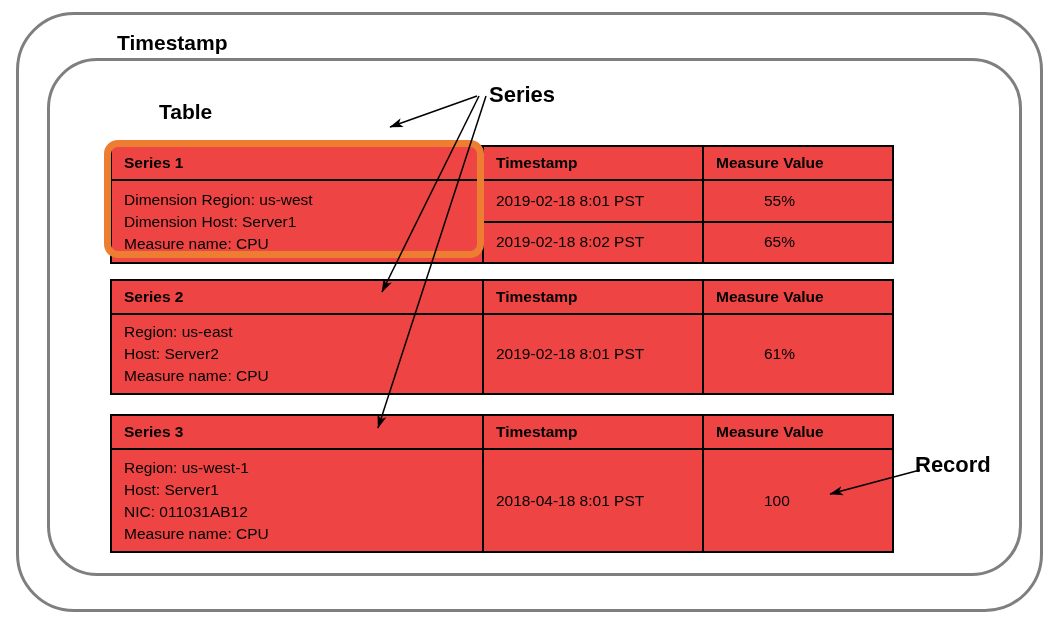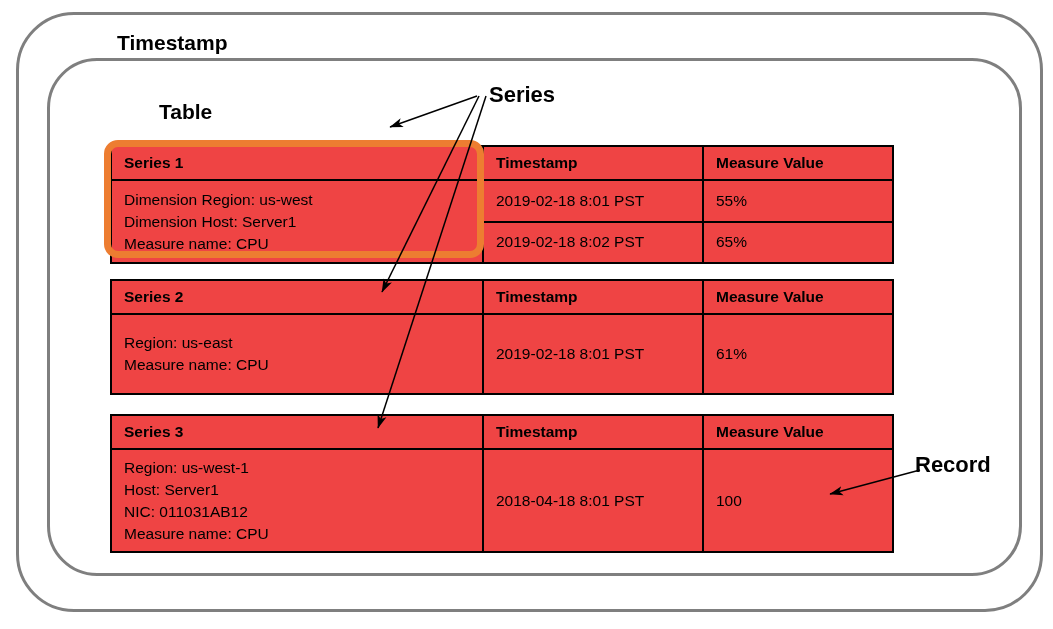--- a/index.html
+++ b/index.html
@@ -66,21 +66,21 @@
     flex-direction:column;
     justify-content:center;
   }
   .cell.c-series{ width:372px; border-right:2.5px solid #000; }
   .cell.c-ts{ width:220px; border-right:2.5px solid #000; }
   .cell.c-mv{ flex:1 1 auto;border-radius:10px; }
   .cell.head-cell{ font-weight:bold; justify-content:center; }
 
   
   .right-stack{ display:flex; flex-direction:column; flex:1 1 auto; }
-  .rec-row{ display:flex; flex:1 1 auto; box-sizing:border-box; }
+  .rec-row{ display:flex; flex:1 1 auto; box-sizing:border-box;gap:48px; }
   .rec-row + .rec-row{ border-top:2.5px solid #000;justify-content:center; }
   .attr-line{ white-space:nowrap; }
 
   
   #orange-highlight{
     position:absolute;
     left:104px;
     top:140px;
     width:380px;
     height:118px;
@@ -149,20 +149,21 @@
 
   <div class="series-table" id="tbl-2">
     <div class="trow head">
       <div class="cell c-series head-cell">Series 2</div>
       <div class="cell c-ts head-cell">Timestamp</div>
       <div class="cell c-mv head-cell">Measure Value</div>
     </div>
     <div class="trow body">
       <div class="cell c-series">
         <span class="attr-line">Region: us-east</span>
+        <span class="attr-line">Host: Server2</span>
         <span class="attr-line">Measure name: CPU</span>
       </div>
       <div class="right-stack">
         <div class="rec-row">
           <div class="cell c-ts">2019-02-18 8:01 PST</div>
           <div class="cell c-mv">61%</div>
         </div>
       </div>
     </div>
   </div>

